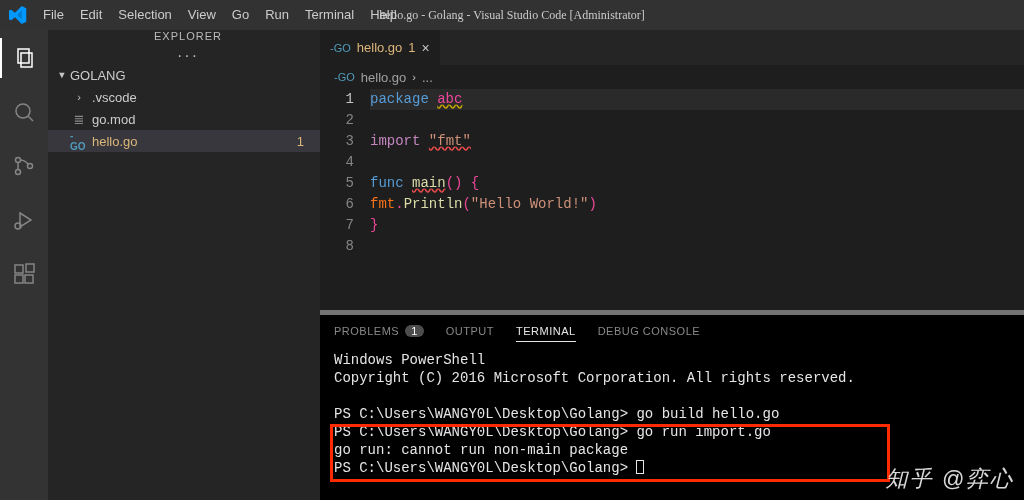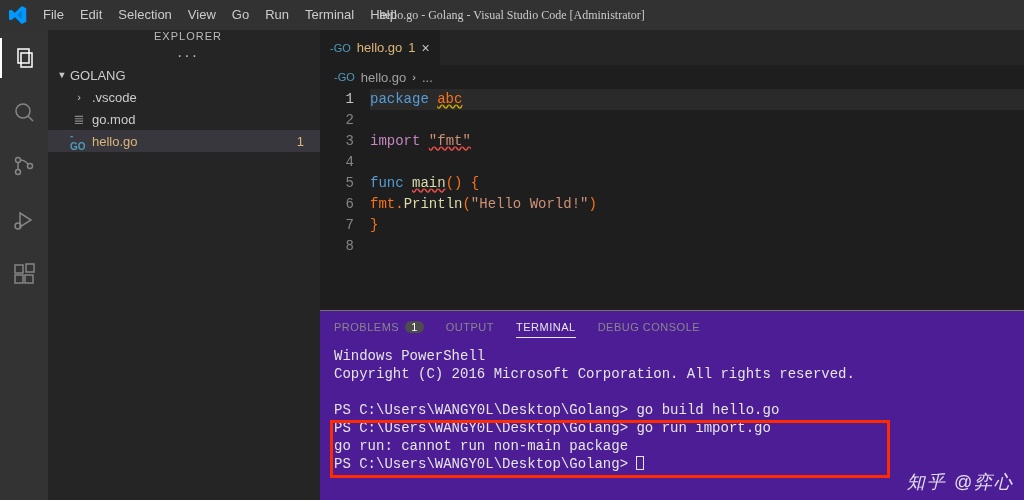--- a/index.html
+++ b/index.html
@@ -146,28 +146,28 @@
   color: #858585;
   padding-right: 16px;
 }
 .gutter div.active { color: #c6c6c6; }
 .code { flex: 1; }
 .code .line1 { background: #2a2a2b; }
 .code .kw { color: #569cd6; }
 .code .imp { color: #c586c0; }
 .code .str { color: #ce9178; }
 .code .fn { color: #dcdcaa; }
-.code .plain { color: #f97316; }
+.code .plain { color: #ec4899; }
 .code .ident { color: #f97316; }
 .code .underline { text-decoration: underline wavy #cca700; text-decoration-skip-ink: none; }
 .code .under-red { text-decoration: underline wavy #f14c4c; text-decoration-skip-ink: none; }
 .panel {
   height: 190px;
-  border-top: 1px solid #737373;
-  background: #4c1d95;
+  border-top: 5px solid #737373;
+  background: #000000;
   display: flex; flex-direction: column;
 }
 .panel-tabs {
   display: flex; align-items: center;
   height: 32px;
   padding-left: 14px; gap: 22px;
   font-size: 11px; letter-spacing: 0.5px;
 }
 .ptab { color: #888888; cursor: pointer; display: flex; align-items: center; gap: 6px; }
 .ptab.active { color: #e7e7e7; border-bottom: 1px solid #e7e7e7; padding-bottom: 4px; margin-top: 4px; }
@@ -194,21 +194,21 @@
   display: inline-block;
   width: 8px; height: 14px;
   border: 1px solid #e5e5e5;
   vertical-align: -2px;
 }
 .watermark {
   position: absolute;
   right: 10px; bottom: 6px;
   color: #ffffff;
   opacity: 0.85;
-  font-size: 18px;
+  font-size: 22px;
   font-style: italic;
   letter-spacing: 2px;
   pointer-events: none;
 }
 svg { display: block; }
 </style>
 </head>
 <body>
 
 <div class="titlebar">

